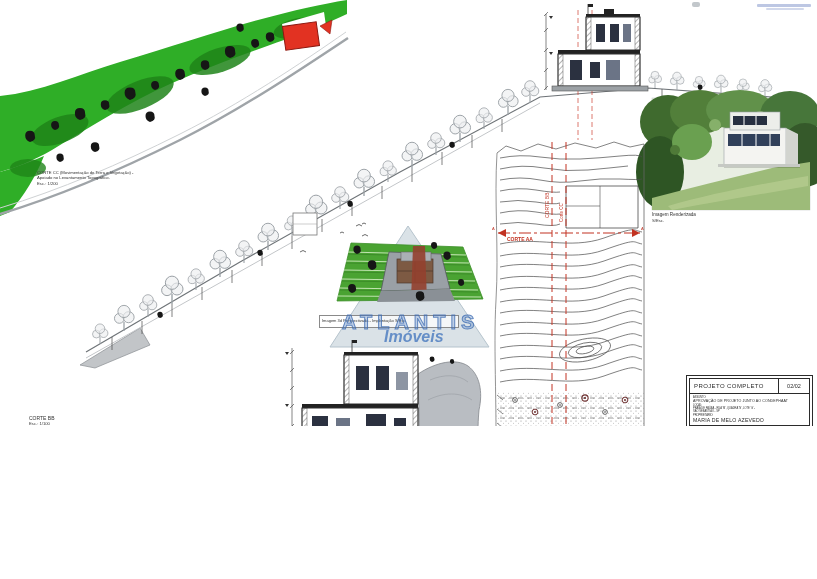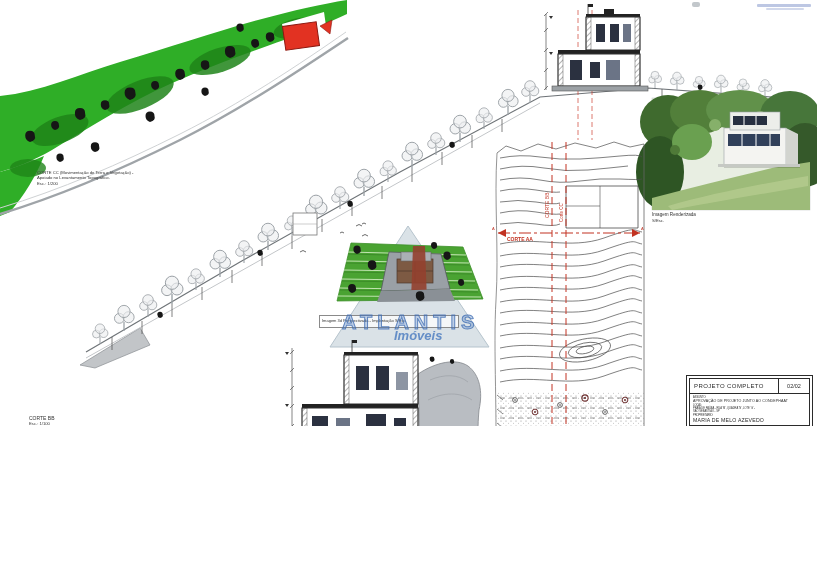--- a/index.html
+++ b/index.html
@@ -8,21 +8,21 @@
   svg{display:block;}
   .lbl{position:absolute;color:#333;line-height:1.25;white-space:nowrap;}
   .lbl .t1{font-size:4.6px;}
   .lbl .t2{font-size:4.2px;}
   .cap3d{position:absolute;left:319px;top:315px;width:140px;height:13px;
          border:0.6px solid #8a8a8a;background:rgba(255,255,255,.72);
          font-size:4px;color:#333;padding:2px 0 0 2px;box-sizing:border-box;white-space:nowrap;}
   .wm-brand{position:absolute;left:342px;top:311px;font-size:20px;font-weight:bold;
             letter-spacing:5px;color:rgba(74,123,192,.32);
             -webkit-text-stroke:1px rgba(62,108,178,.78);white-space:nowrap;}
-  .wm-sub{position:absolute;left:394px;top:328px;font-size:13px;font-weight:bold;
+  .wm-sub{position:absolute;left:384px;top:328px;font-size:16px;font-weight:bold;
           font-style:italic;color:rgba(74,123,192,.82);white-space:nowrap;text-align:center;}
   
   .tb-outer{position:absolute;left:686px;top:375px;width:127px;height:196px;
             border:1.2px solid #2b2b2b;background:#fff;box-sizing:border-box;}
   .tb-inner{position:absolute;left:2px;top:2px;right:2px;bottom:2px;
             border:0.6px solid #2b2b2b;display:flex;flex-direction:column;box-sizing:border-box;}
   .tb-head{height:14px;display:flex;border-bottom:0.6px solid #2b2b2b;flex:none;}
   .tb-title{flex:1;border-right:0.6px solid #2b2b2b;font-size:6px;letter-spacing:.4px;
             padding:3.5px 0 0 4px;overflow:hidden;white-space:nowrap;}
   .tb-sheet{width:30px;text-align:center;font-size:5.5px;padding-top:4px;}

